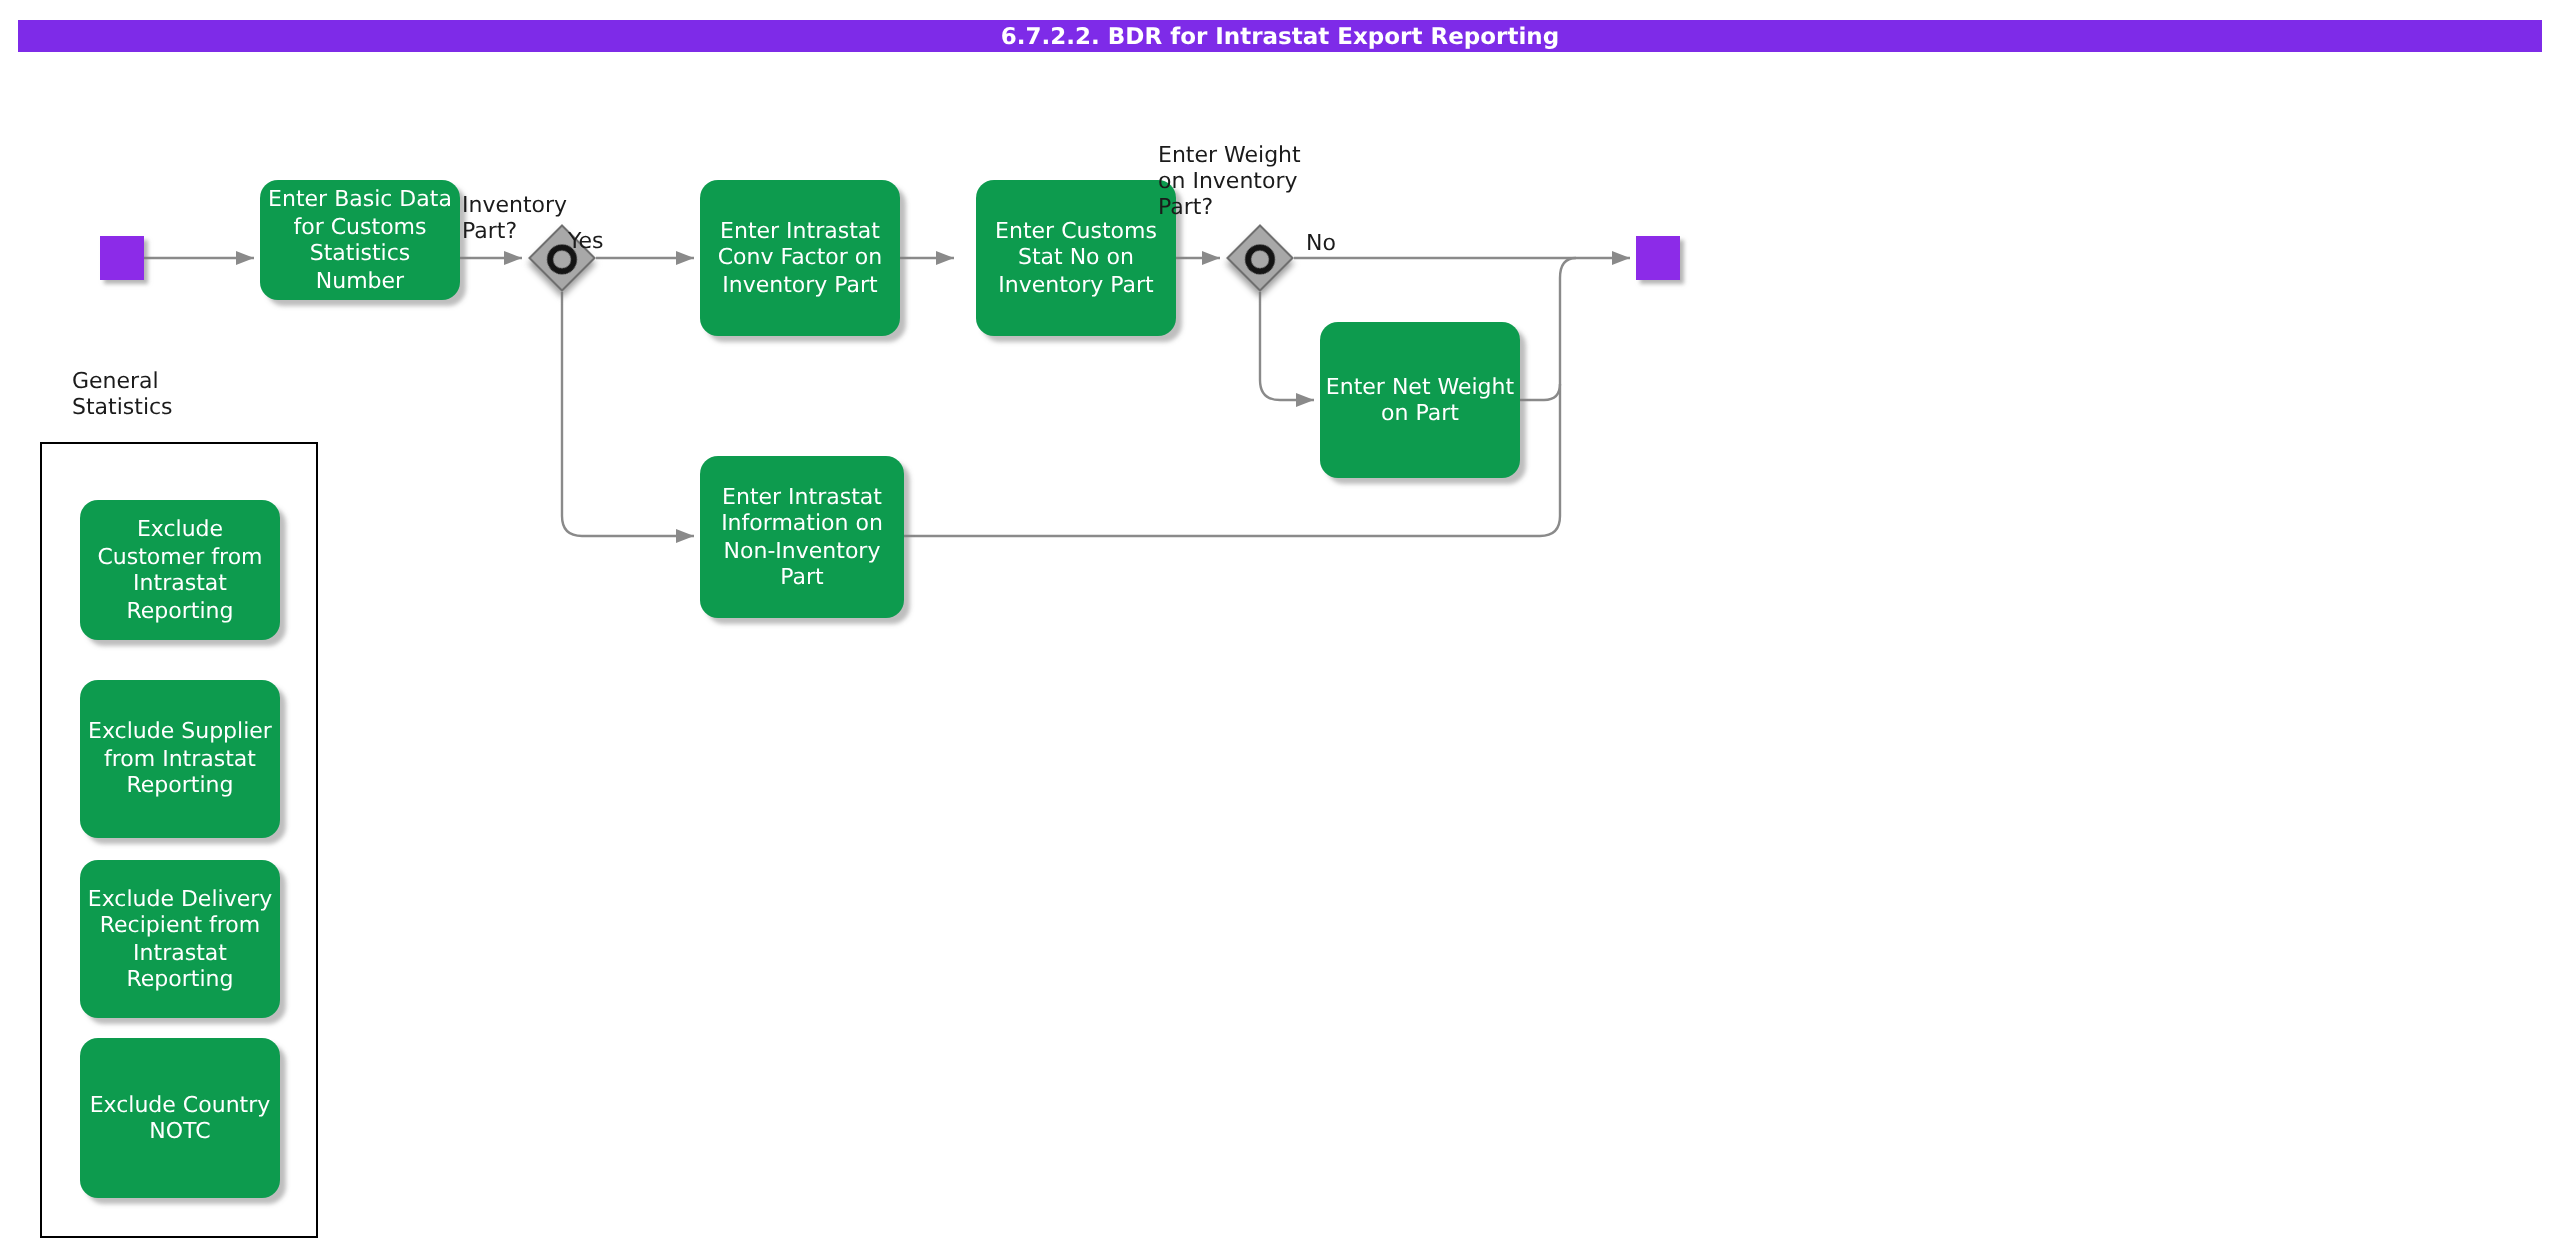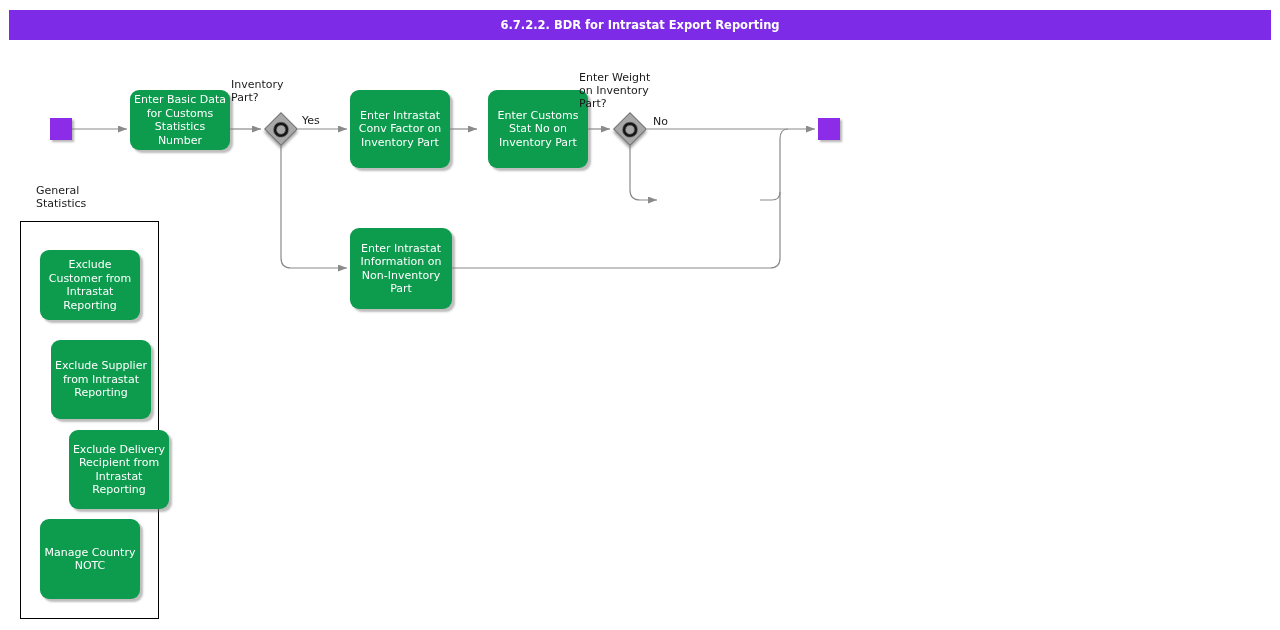--- a/index.html
+++ b/index.html
@@ -2,21 +2,21 @@
 <html><head>
 <meta charset="utf-8">
 <style>
   html,body{margin:0;padding:0;background:#ffffff;}
   .page{
     position:relative;width:1280px;height:630px;overflow:hidden;
     font-family:"DejaVu Sans","Liberation Sans",sans-serif;
     background:#ffffff;
   }
   .title-bar{
-    position:absolute;left:9px;top:10px;width:1262px;height:30px;
+    position:absolute;left:9px;top:10px;width:1262px;height:16px;
     background:#7E2BE8;color:#ffffff;font-size:11.5px;font-weight:bold;
     display:flex;align-items:center;justify-content:center;
   }
   .svg-layer{position:absolute;left:0;top:0;width:1280px;height:630px;z-index:1;}
   .terminal{
     position:absolute;width:22px;height:22px;background:#8C2BE8;
     box-shadow:2px 2px 2px rgba(120,120,120,.55);z-index:2;
   }
   .activity{
     position:absolute;background:#0D9B4E;border-radius:9px;color:#ffffff;
@@ -80,57 +80,59 @@
 Statistics Number</div>
 
   <div class="activity" style="left:350px;top:90px;width:100px;height:78px;">Enter Intrastat
 Conv Factor on
 Inventory Part</div>
 
   <div class="activity" style="left:488px;top:90px;width:100px;height:78px;">Enter Customs
 Stat No on
 Inventory Part</div>
 
+  <div class="activity" style="left:660px;top:161px;width:100px;height:78px;">Enter Net Weight
+on Part</div>
 
   <div class="activity" style="left:350px;top:228px;width:102px;height:81px;">Enter Intrastat
 Information on
 Non-Inventory
 Part</div>
 
   <div class="diamond" style="left:269px;top:117px;">
     <span class="ring"></span>
   </div>
   <div class="diamond" style="left:618px;top:117px;">
     <span class="ring"></span>
   </div>
 
-  <div class="flabel" style="left:231px;top:78px;width:100px;">Inventory
+  <div class="flabel" style="left:231px;top:96px;width:100px;">Inventory
 Part?</div>
-  <div class="branch" style="left:302px;top:114px;">Yes</div>
+  <div class="branch" style="left:284px;top:114px;">Yes</div>
 
   <div class="flabel" style="left:579px;top:71px;width:100px;">Enter Weight
 on Inventory
 Part?</div>
   <div class="branch" style="left:653px;top:115px;">No</div>
 
   <div class="flabel" style="left:36px;top:184px;width:100px;">General
 Statistics</div>
 
   <div class="general-frame"></div>
 
   <div class="activity" style="left:40px;top:250px;width:100px;height:70px;">Exclude
 Customer from
 Intrastat
 Reporting</div>
 
-  <div class="activity" style="left:40px;top:340px;width:100px;height:79px;margin-left:11px;">Exclude Supplier
+  <div class="activity" style="left:40px;top:340px;width:100px;height:79px;">Exclude Supplier
 from Intrastat
 Reporting</div>
 
-  <div class="activity" style="left:40px;top:430px;width:100px;height:79px;margin-left:29px;">Exclude Delivery
+  <div class="activity" style="left:40px;top:430px;width:100px;height:79px;">Exclude Delivery
 Recipient from
 Intrastat
 Reporting</div>
 
-  <div class="activity" style="left:40px;top:519px;width:100px;height:80px;">Manage Country
+  <div class="activity" style="left:40px;top:519px;width:100px;height:80px;">Exclude Country
 NOTC</div>
 
 </div>
 
 </body></html>

